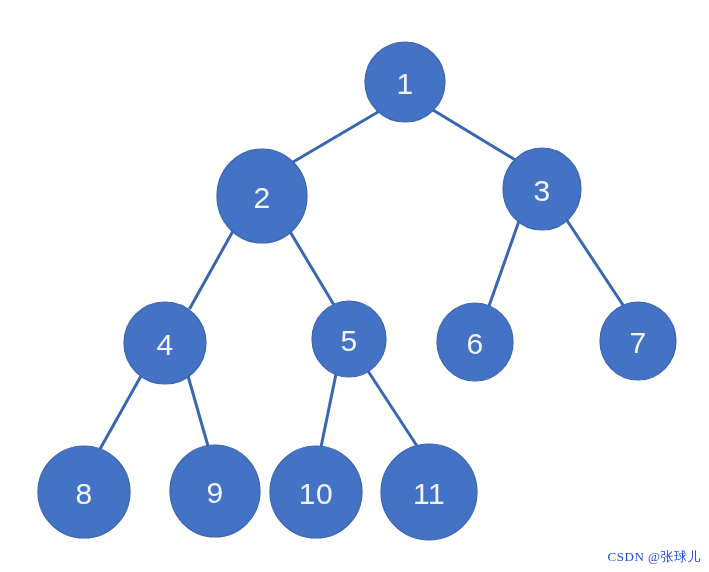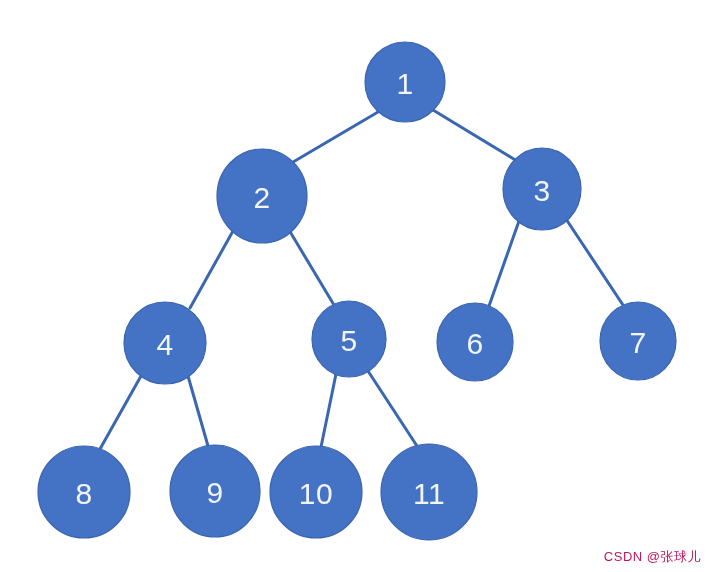--- a/index.html
+++ b/index.html
@@ -37,23 +37,23 @@
     font-family: "Liberation Sans", sans-serif;
     font-size: 30px;
     text-anchor: middle;
     dominant-baseline: central;
     letter-spacing: 0.5px;
   }
   .watermark {
     position: absolute;
     right: 8px;
     bottom: 6px;
-    font-family: Liberation Sans, sans-serif;
+    font-family: Liberation Serif, serif;
     font-size: 13px;
-    color: #be185d;
+    color: #1d4ed8;
     letter-spacing: 0.5px;
     white-space: nowrap;
     user-select: none;
   }
 </style>
 </head>
 <body>
 
 <svg id="canvas" viewBox="0 0 709 572">
   <g id="edges-layer">

